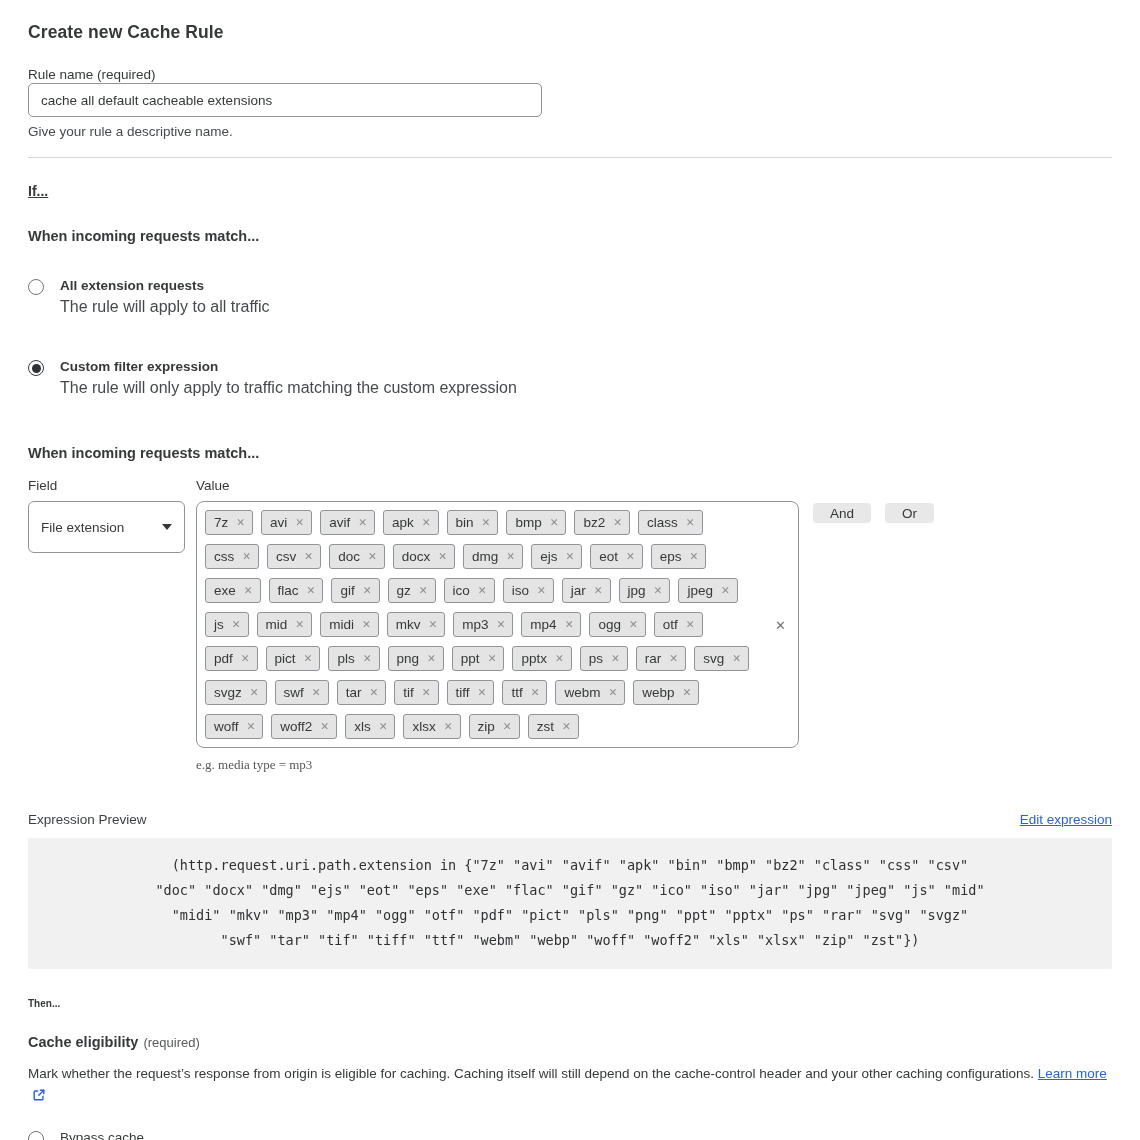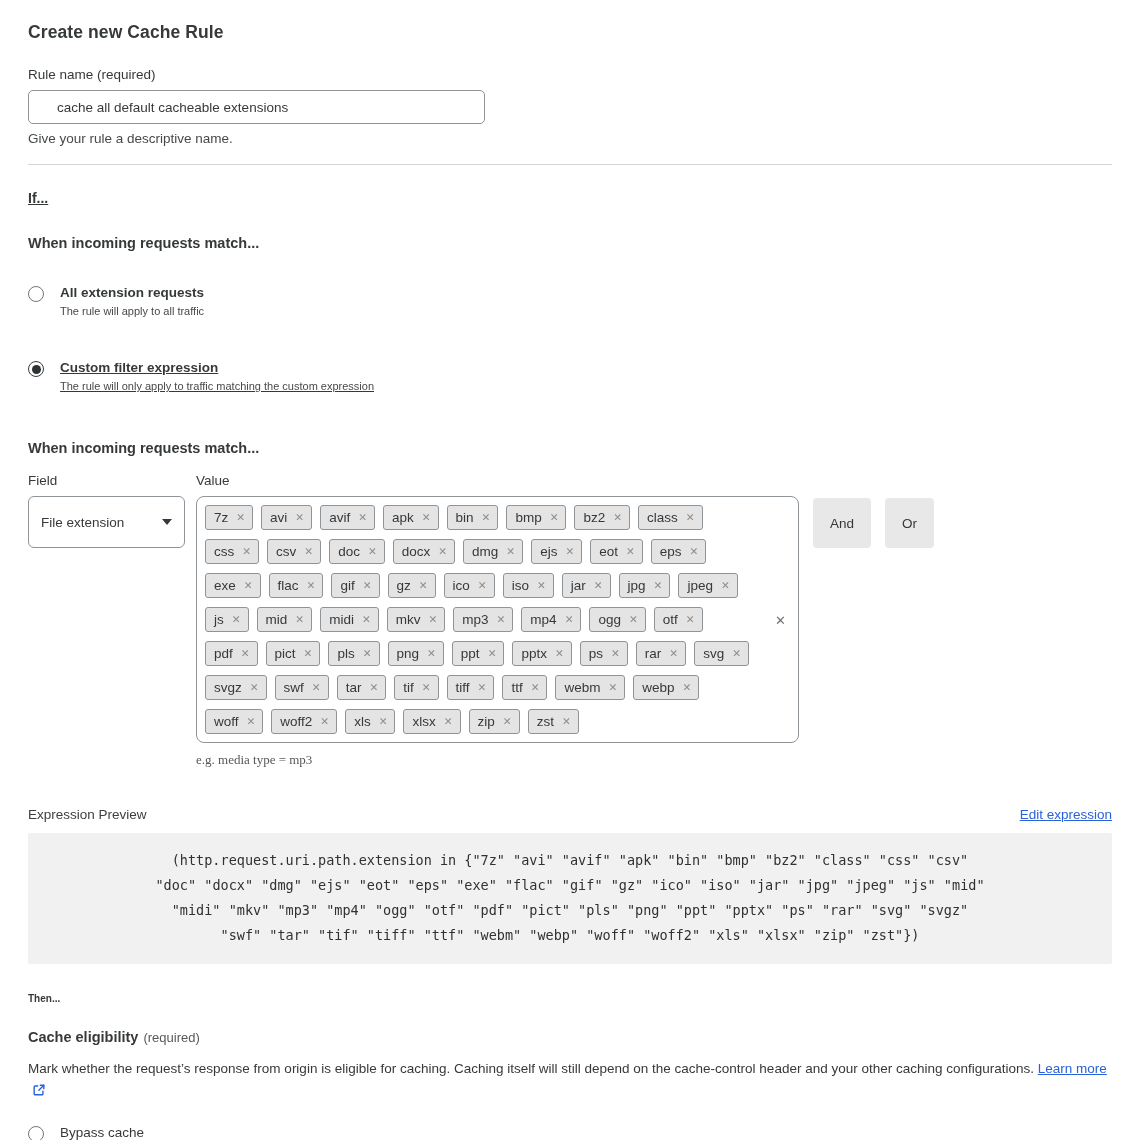--- a/index.html
+++ b/index.html
@@ -8,37 +8,37 @@
     font-family: "Liberation Sans", sans-serif;
     color: #36393a;
     font-size: 13.5px;
   }
   .container { padding: 22px 28px 0 28px; }
 
   .page-title { font-size: 17.5px; font-weight: bold; letter-spacing: 0.1px; }
 
   .field-label { margin-top: 24px; font-size: 13.5px; color: #36393a; }
   .rule-name-input {
-    display: block; margin-top: 8px; width: 457px; height: 34px;
-    border: 1px solid #8f9499; border-radius: 5px; padding: 0 28px;
+    display: block; margin-top: 1px; width: 514px; height: 34px;
+    border: 1px solid #8f9499; border-radius: 5px; padding: 0 12px;
     font-family: "Liberation Sans", sans-serif; font-size: 13.5px; color: #36393a;
     outline: none; background: #fff;
   }
   .help-text { margin-top: 7px; font-size: 13.5px; color: #46494b; }
 
   .divider { border: none; border-top: 1px solid #d5d5d5; margin-top: 18px; }
 
   .h-if { margin-top: 25px; font-size: 14px; font-weight: bold; text-decoration: underline; }
   .h-match { margin-top: 29px; font-size: 14.5px; font-weight: bold; }
 
   .radio-row { display: flex; align-items: flex-start; }
   .radio-row .texts { margin-left: 16px; }
   .radio-label-bold { font-weight: bold; font-size: 13.5px; }
   .radio-label-reg { font-weight: normal; font-size: 13.5px; }
-  .radio-desc { margin-top: 5px; font-size: 11px; color: #46494b; }
+  .radio-desc { margin-top: 5px; font-size: 16px; color: #46494b; }
 
   .radio {
     width: 16px; height: 16px; border-radius: 50%;
     border: 1.5px solid #71767b; background: #fff;
     position: relative; flex-shrink: 0; margin-top: 1px; cursor: pointer;
   }
   .radio.checked { border-color: #3a3d3f; }
   .radio.checked::after {
     content: ''; position: absolute; inset: 2.5px; border-radius: 50%; background: #2f3234;
   }
@@ -74,21 +74,21 @@
   .chip-x { color: #8e8e8e; font-size: 10.5px; line-height: 1; cursor: pointer; }
   .clear-all {
     position: absolute; right: 12px; top: 50%; transform: translateY(-50%);
     color: #6f7376; font-size: 13px; cursor: pointer; line-height: 1;
   }
   .value-hint { margin-top: 9px; font-size: 13px; color: #56585a; font-family: Liberation Serif, serif; }
 
   .logic-buttons { display: flex; gap: 14px; margin-left: 14px; margin-top: 25px; }
   .logic-btn {
     background: #e8e8e8; border: none; border-radius: 4px;
-    height: 50px; padding: 0 17px; font-family: "Liberation Sans", sans-serif;
+    height: 20px; padding: 0 17px; font-family: "Liberation Sans", sans-serif;
     font-size: 13.5px; color: #36393a; cursor: pointer;
   }
 
   .preview-row { display: flex; justify-content: space-between; align-items: baseline; margin-top: 39px; }
   .preview-label { font-size: 13.5px; color: #3c3f41; }
   .link { color: #2a62d9; text-decoration: underline; cursor: pointer; font-size: 13.5px; }
 
   .code-block {
     margin-top: 11px; background: #f1f1f1; border-radius: 2px;
     padding: 15px 18px 16px 18px;
@@ -123,21 +123,21 @@
   <div class="h-match">When incoming requests match...</div>
 
   <div class="radio-row" style="margin-top:34px;">
     <span class="radio"></span>
     <div class="texts">
       <div class="radio-label-bold">All extension requests</div>
       <div class="radio-desc">The rule will apply to all traffic</div>
     </div>
   </div>
 
-  <div class="radio-row" style="margin-top:43px;text-decoration:underline;">
+  <div class="radio-row" style="margin-top:43px;">
     <span class="radio checked"></span>
     <div class="texts">
       <div class="radio-label-bold">Custom filter expression</div>
       <div class="radio-desc">The rule will only apply to traffic matching the custom expression</div>
     </div>
   </div>
 
   <div class="h-match" style="margin-top:48px;">When incoming requests match...</div>
 
   <div class="builder-row">

